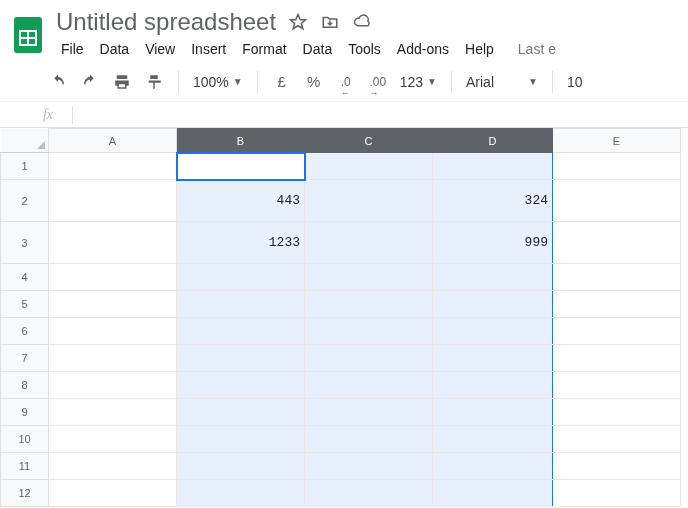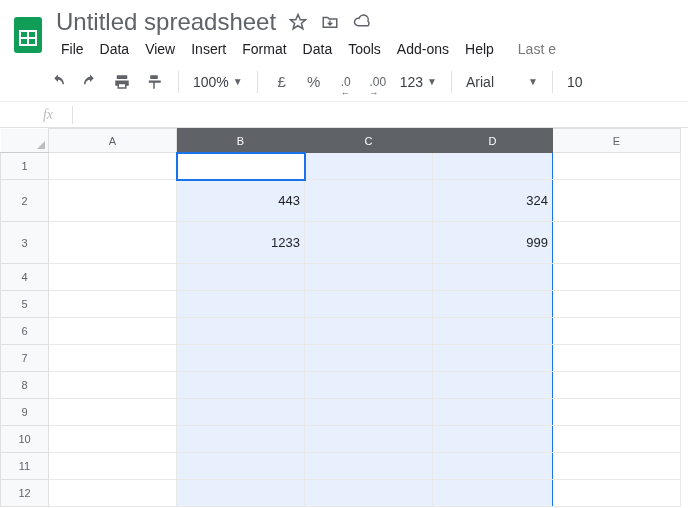--- a/index.html
+++ b/index.html
@@ -24,21 +24,21 @@
   .fx-label { width:48px; color:#bdbdbd; font-style:italic; font-size:14px; text-align:center; font-family: Georgia, serif; margin-left: 24px;}
   .fx-sep { width:1px; height:18px; background:#e0e0e0; }
   .fx-input { flex:1; height:100%; border:none; outline:none; padding:0 6px; font-size:13px; }
   .grid-wrap { position:relative; }
   table.grid { border-collapse: collapse; table-layout: fixed; }
   .corner { width:48px; height:24px; background:#f8f9fa; border-right:1px solid #e0e0e0; border-bottom:1px solid #ccc; position:relative;}
   .corner::after{content:""; position:absolute; right:3px; bottom:3px; width:0;height:0; border-style:solid; border-width:0 0 8px 8px; border-color:transparent transparent #bdbdbd transparent;}
   th.col { height:24px; background:#f8f9fa; border:1px solid #e0e0e0; font-size:11px; font-weight:400; color:#5f6368; }
   th.col.sel { background:#5f6368; color:#fff; border-color:#5f6368;}
   th.row { width:48px; background:#f8f9fa; border:1px solid #e0e0e0; font-size:11px; font-weight:400; color:#5f6368; text-align:center;}
-  td.cell { border:1px solid #e8e8e8; height:24px; font-size:13px; padding:13px 4px; text-align:right; color:#202124; }
+  td.cell { border:1px solid #e8e8e8; height:24px; font-size:13px; padding:13px 4px; text-align:right; color:#202124;font-family:Liberation Mono, monospace; }
   td.cell.sel { background:#e8f0fe; }
   td.active { outline:2px solid #1a73e8; outline-offset:-1px; background:#fff !important; position:relative; z-index:2;}
   .col-a{width:128px;} .col-b{width:128px;} .col-c{width:128px;} .col-d{width:120px;} .col-e{width:128px;}
   .sel-border-top{border-top:1px solid #1a73e8 !important;}
   .sel-border-left{border-left:1px solid #1a73e8 !important;}
   .sel-border-right{border-right:1px solid #1a73e8 !important;}
 </style>
 </head>
 <body>
 

